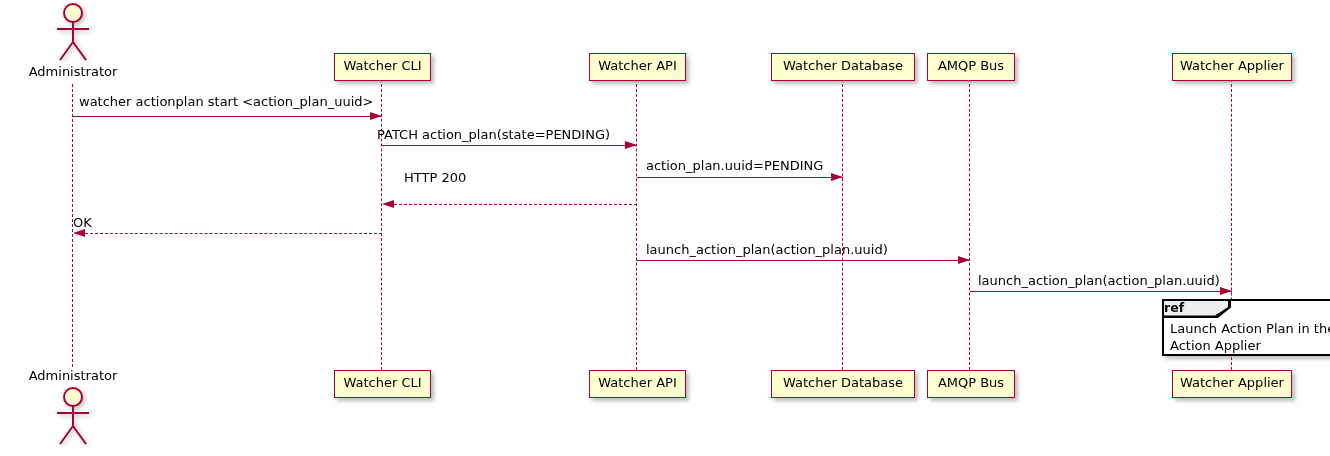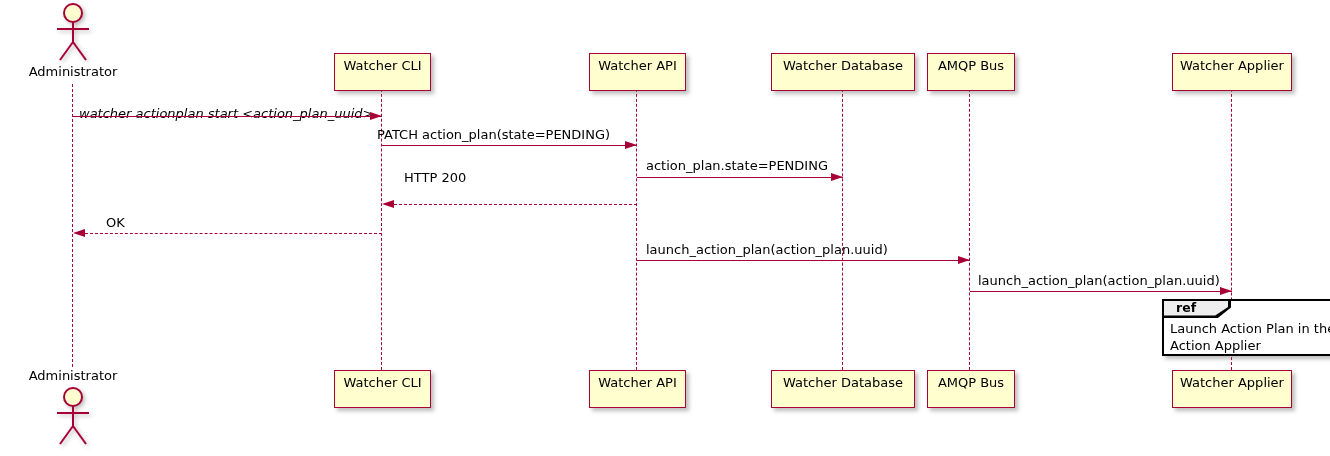--- a/index.html
+++ b/index.html
@@ -21,21 +21,21 @@
     margin-left: 16px;
   }
   .lifeline {
     position: absolute;
     width: 0;
     border-left: 1px dashed var(--stroke);
     z-index: 1;
   }
   .pbox {
     position: absolute;
-    height: 38px;
+    height: 28px;
     line-height: 23px;
     text-align: center;
     background: var(--fill);
     border: 1.5px solid var(--stroke);
     box-shadow: 3px 3px 4px rgba(110,110,110,0.45);
     z-index: 2;
     white-space: nowrap;
   }
   .actor-label {
     position: absolute;
@@ -83,21 +83,21 @@
   }
   .ref-tab-inner {
     position: absolute;
     left: 2px; top: 2px;
     width: 64px; height: 14.5px;
     background: var(--tab-fill);
     clip-path: polygon(0 0, 100% 0, 100% 42%, 80% 100%, 0 100%);
     font-weight: bold;
     font-size: 12.5px;
     line-height: 14px;
-    padding-left: 12px;
+    padding-left: 0;
   }
   .ref-text {
     position: absolute;
     left: 6px; top: 19px;
     line-height: 17px;
     white-space: pre-line;
   }
 </style>
 </head>
 <body>
@@ -119,37 +119,37 @@
     <line x1="22" y1="40" x2="35" y2="58" stroke="#A80036" stroke-width="2"></line>
   </svg>
   <div class="actor-label" style="left:57px; top:64px;">Administrator</div>
 
   <div class="pbox" style="left:318px; top:53px; width:97px;">Watcher CLI</div>
   <div class="pbox" style="left:573px; top:53px; width:97px;">Watcher API</div>
   <div class="pbox" style="left:755px; top:53px; width:144px;">Watcher Database</div>
   <div class="pbox" style="left:911px; top:53px; width:88px;">AMQP Bus</div>
   <div class="pbox" style="left:1156px; top:53px; width:120px;">Watcher Applier</div>
 
-  <div class="msg-label" style="left:63px; top:106px;font-style:italic;">watcher actionplan start &lt;action_plan_uuid&gt;</div>
+  <div class="msg-label" style="left:63px; top:94px;">watcher actionplan start &lt;action_plan_uuid&gt;</div>
   <div class="msg-line solid" style="left:57px; top:116px; width:309px;"></div>
   <div class="arrow-r" style="left:354px; top:112px;"></div>
 
   <div class="msg-label" style="left:361px; top:127px;">PATCH action_plan(state=PENDING)</div>
   <div class="msg-line solid" style="left:366px; top:145px; width:255px;"></div>
   <div class="arrow-r" style="left:609px; top:141px;"></div>
 
-  <div class="msg-label" style="left:630px; top:158px;">action_plan.state=PENDING</div>
+  <div class="msg-label" style="left:630px; top:158px;">action_plan.uuid=PENDING</div>
   <div class="msg-line solid" style="left:621px; top:177px; width:206px;"></div>
   <div class="arrow-r" style="left:815px; top:173px;"></div>
 
   <div class="msg-label" style="left:388px; top:170px;">HTTP 200</div>
   <div class="msg-line dashed" style="left:378px; top:204px; width:243px;"></div>
   <div class="arrow-l" style="left:366px; top:200px;"></div>
 
-  <div class="msg-label" style="left:90px; top:215px;">OK</div>
+  <div class="msg-label" style="left:57px; top:215px;">OK</div>
   <div class="msg-line dashed" style="left:69px; top:233px; width:297px;"></div>
   <div class="arrow-l" style="left:57px; top:229px;"></div>
 
   <div class="msg-label" style="left:630px; top:242px;">launch_action_plan(action_plan.uuid)</div>
   <div class="msg-line solid" style="left:621px; top:260px; width:333px;"></div>
   <div class="arrow-r" style="left:942px; top:256px;"></div>
 
   <div class="msg-label" style="left:962px; top:273px;">launch_action_plan(action_plan.uuid)</div>
   <div class="msg-line solid" style="left:954px; top:291px; width:262px;"></div>
   <div class="arrow-r" style="left:1204px; top:287px;"></div>

